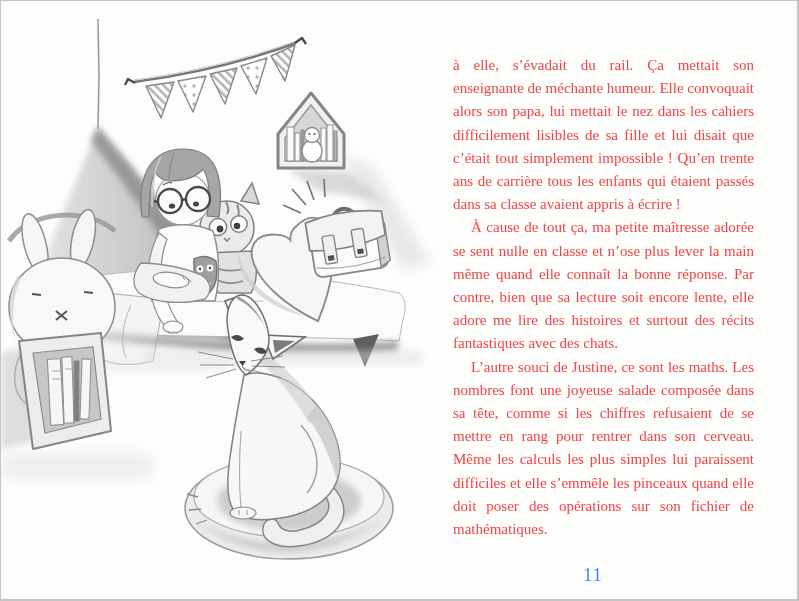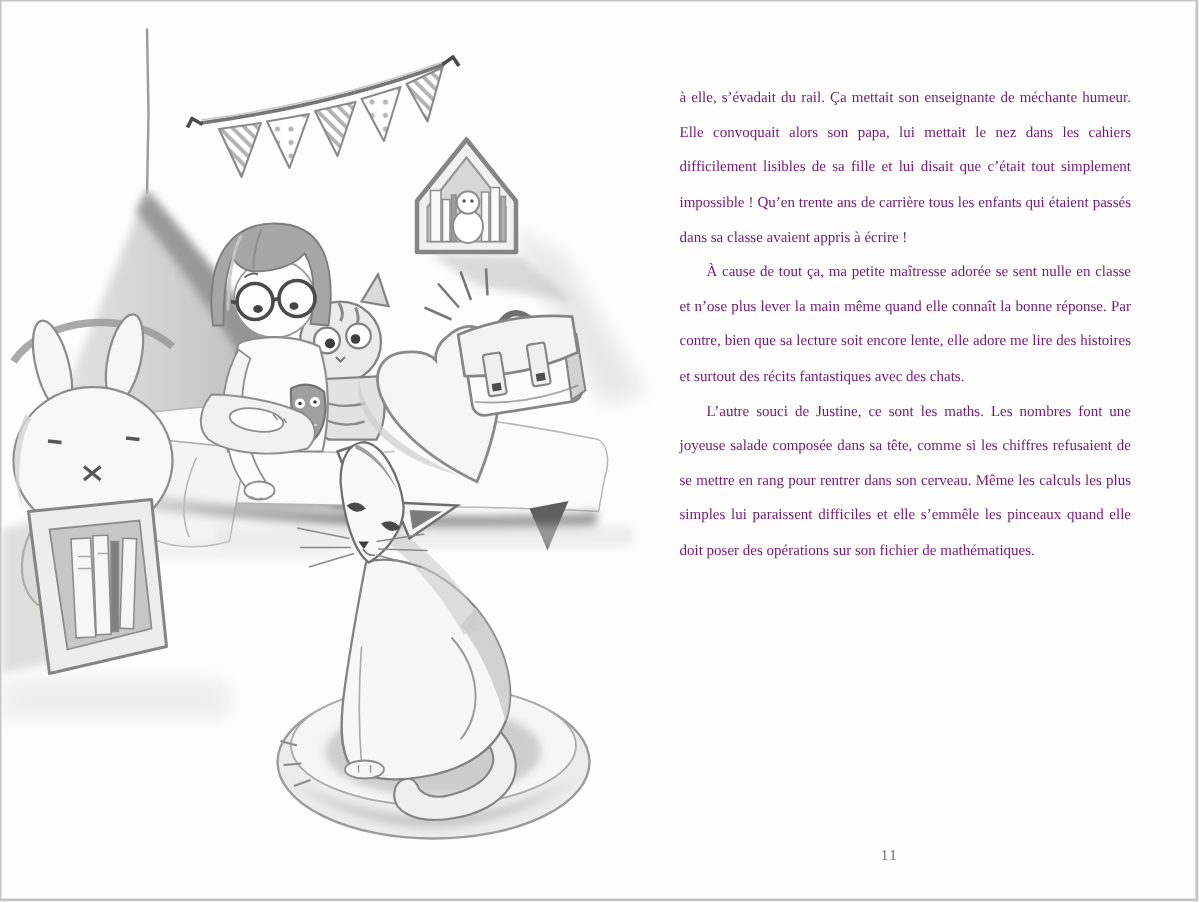--- a/index.html
+++ b/index.html
@@ -9,28 +9,28 @@
   }
   .page{
     position:absolute;inset:0;background:#fdfdfb;
     border-style:solid;border-color:#c6c5c3;border-width:1px 2px 2px 1px;
     box-sizing:border-box;
   }
   .illustration{position:absolute;left:0;top:0;width:442px;height:601px;}
   .illustration svg{display:block;width:100%;height:100%;}
   .text-col{
     position:absolute;left:452px;top:53px;width:301px;
-    color:#701a75;font-size:10px;line-height:23.2px;
+    color:#ef4444;font-size:15px;line-height:23.2px;
     text-align:justify;hyphens:auto;-webkit-hyphens:auto;
   }
   .text-col p{margin:0;}
   .text-col p.indent{text-indent:18px;}
   .page-number{
     position:absolute;left:447px;top:564px;width:290px;
-    text-align:center;font-size:10px;color:#737373;letter-spacing:1px;
+    text-align:center;font-size:18px;color:#3b82f6;letter-spacing:1px;
   }
 </style>
 </head>
 <body>
 
 <div class="page">
 
   <div class="illustration">
     <svg viewBox="0 0 442 601" xmlns="http://www.w3.org/2000/svg">
       <defs>

